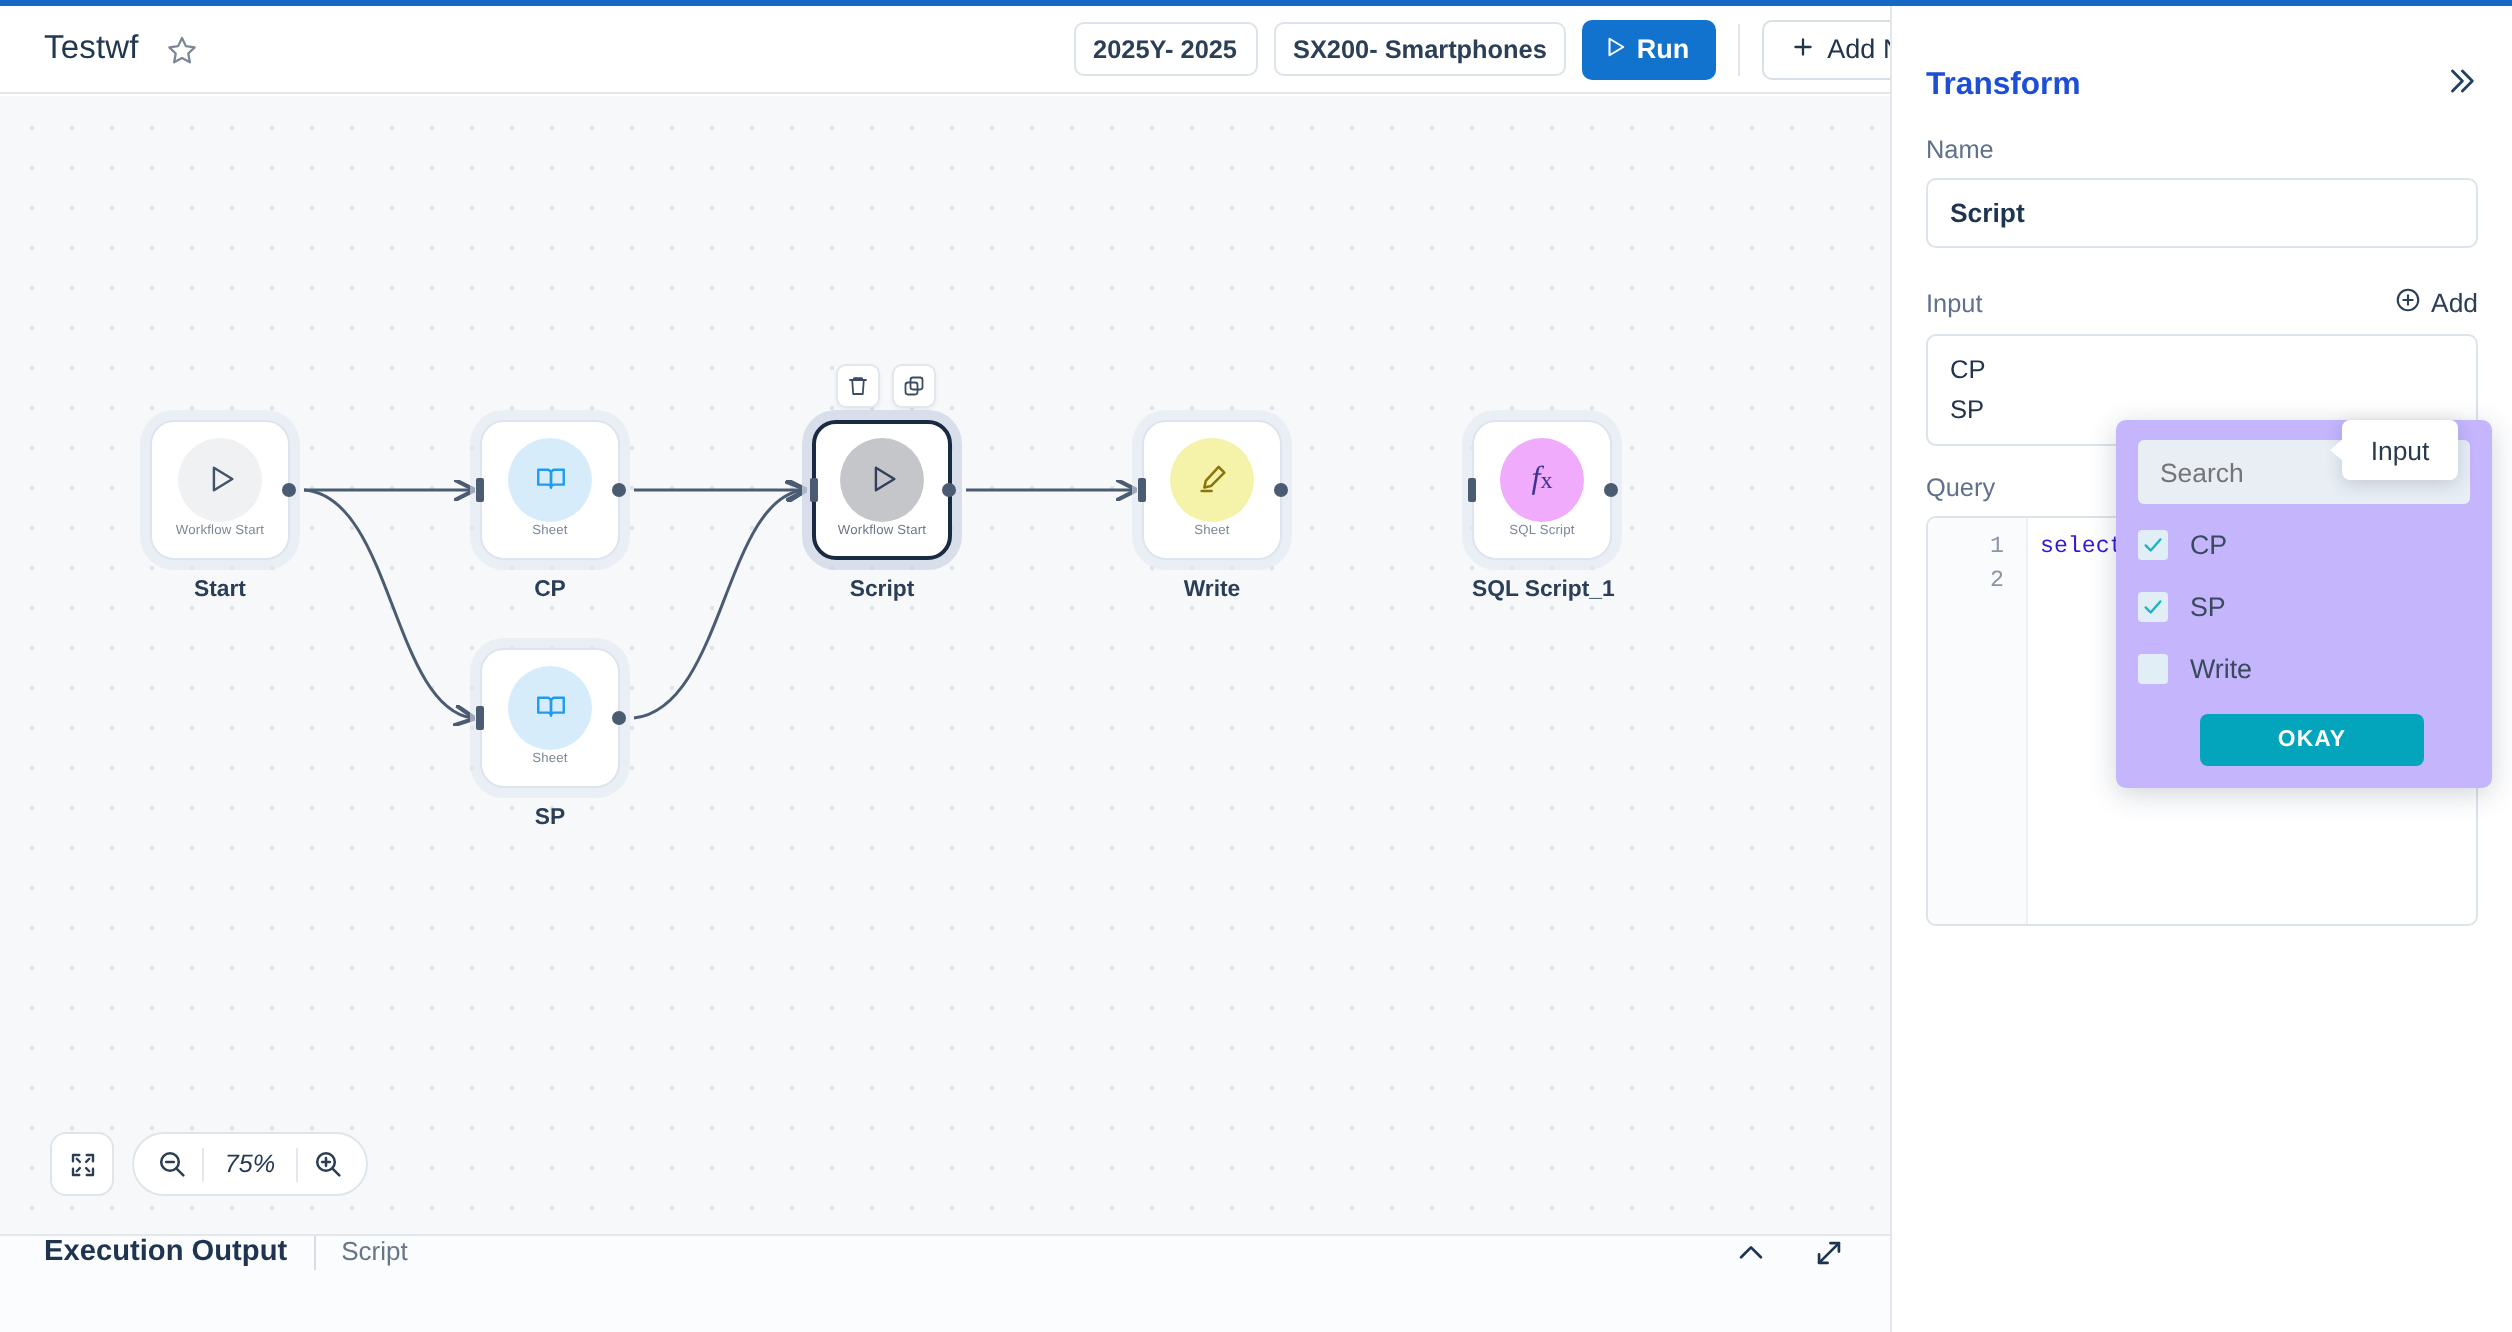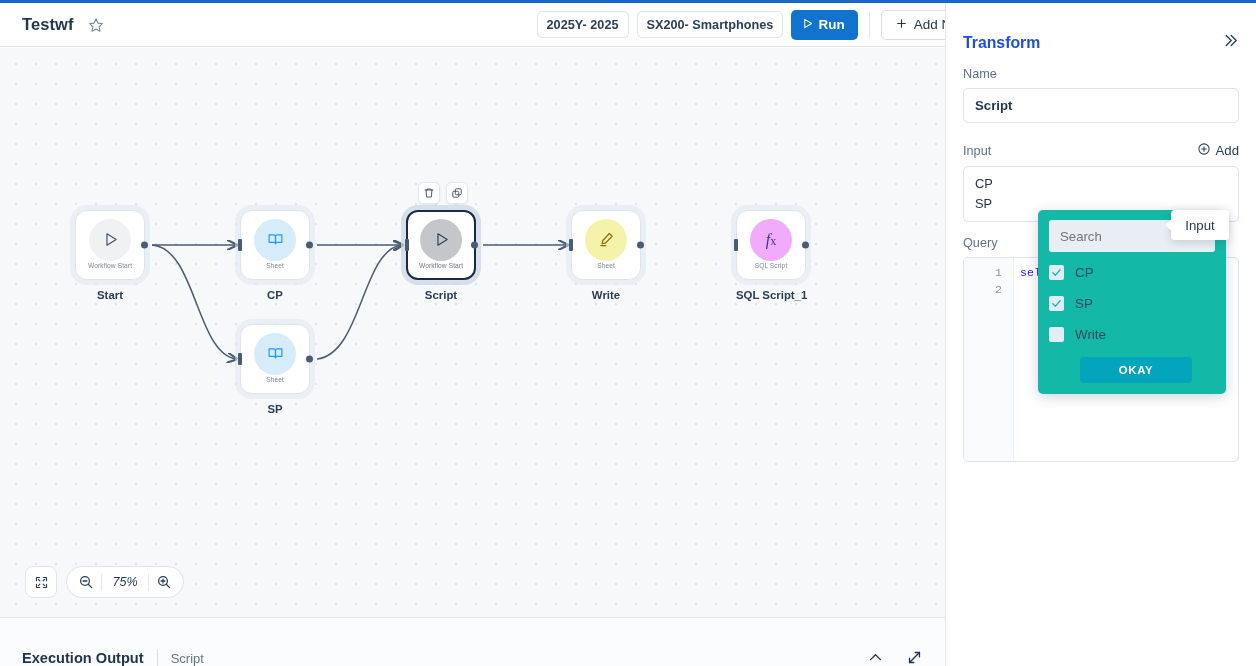--- a/index.html
+++ b/index.html
@@ -17,21 +17,21 @@
     background: #1668c5;
   }
 
   
   .header {
     position: absolute; left: 0; top: 3px; width: 1256px; height: 44px;
     background: #ffffff; border-bottom: 1px solid #e3e7ec;
     display: flex; align-items: center;
   }
   .wf-title {
-    margin-left: 22px; font-size: 16.5px; color: #22384f; font-weight: 700;
+    margin-left: 22px; font-size: 16.5px; color: #22384f; font-weight: 400;
     letter-spacing: .1px;
   }
   .star-btn {
     margin-left: 12px; width: 20px; height: 20px; cursor: pointer;
     display: flex; align-items: center; justify-content: center;
   }
   .header-right {
     margin-left: auto; display: flex; align-items: center; height: 100%;
     padding-right: 12px; gap: 0;
   }
@@ -131,21 +131,21 @@
   .zg-sep { width: 1px; height: 17px; background: #e3e8ee; }
   .zg-val {
     min-width: 46px; text-align: center; font-size: 12.6px; color: #253a52;
     font-weight: 500; cursor: pointer; font-style: italic;
   }
 
   
   .exec-bar {
     position: absolute; left: 0; top: 617px; width: 945px; height: 49px;
     background: #fbfcfd; border-top: 1px solid #e3e7ec;
-    display: flex; align-items: flex-end; padding: 0 22px;
+    display: flex; align-items: flex-start; padding: 0 22px;
   }
   .exec-title { font-size: 14.6px; font-weight: 700; color: #1f3consent; color: #1f3451; }
   .exec-sep { width: 1px; height: 17px; background: #d7dde5; margin: 0 13px; }
   .exec-sub { font-size: 13px; color: #667588; }
   .exec-icons { margin-left: auto; display: flex; align-items: center; gap: 22px; }
   .exec-ic { cursor: pointer; color: #1f3451; display: flex; }
 
   
   .panel {
     position: absolute; left: 945px; top: 3px; width: 311px; height: 663px;
@@ -188,22 +188,22 @@
   }
   .code-area { flex: 1; padding: 6px 0 0 6px; overflow: hidden; }
   .code-line {
     font-family: "Liberation Mono", monospace; font-size: 11.6px;
     line-height: 17px; white-space: pre; color: #20303f;
   }
   .kw { color: #2f18d6; }
 
   
   .dropdown {
-    position: absolute; left: 92px; top: 207px; width: 188px;
-    background: #14b8a6; border-radius: 5px;
+    position: absolute; left: 112px; top: 207px; width: 188px;
+    background: #c4b5fd; border-radius: 5px;
     box-shadow: 0 3px 14px rgba(25,45,75,.20); padding: 10px 11px 11px 11px;
     z-index: 40;
   }
   .dd-search {
     width: 100%; height: 32px; background: #e8eef4; border: none; border-radius: 3px;
     padding: 0 11px; font-size: 13.2px; color: #6a7687;
     font-family: "Liberation Sans", sans-serif;
   }
   .dd-opt {
     display: flex; align-items: center; gap: 11px; height: 22px;

